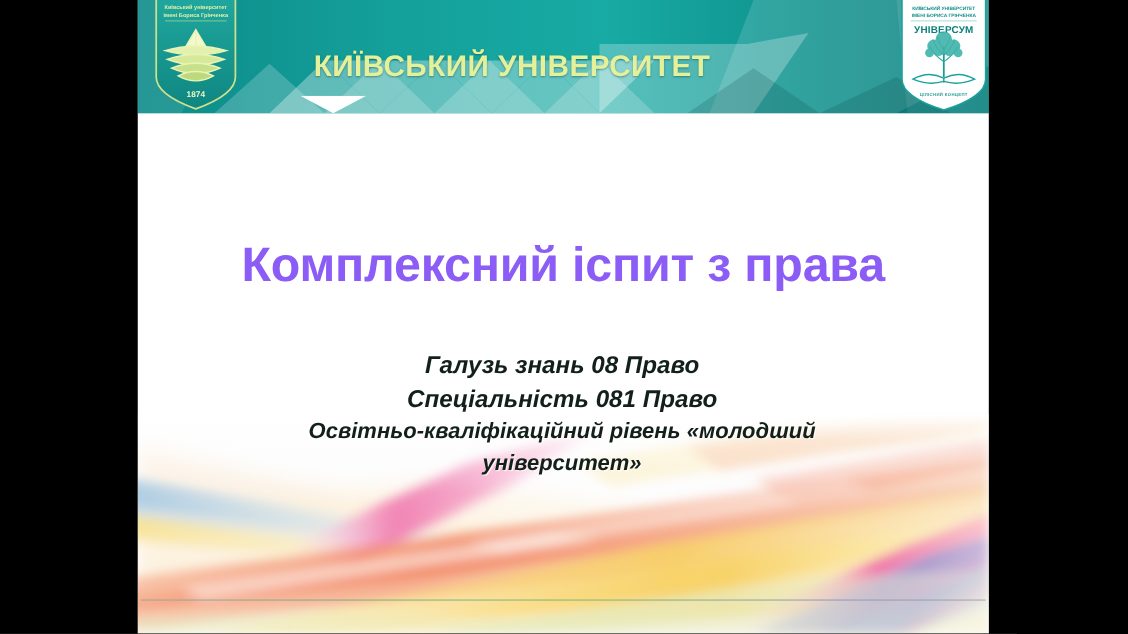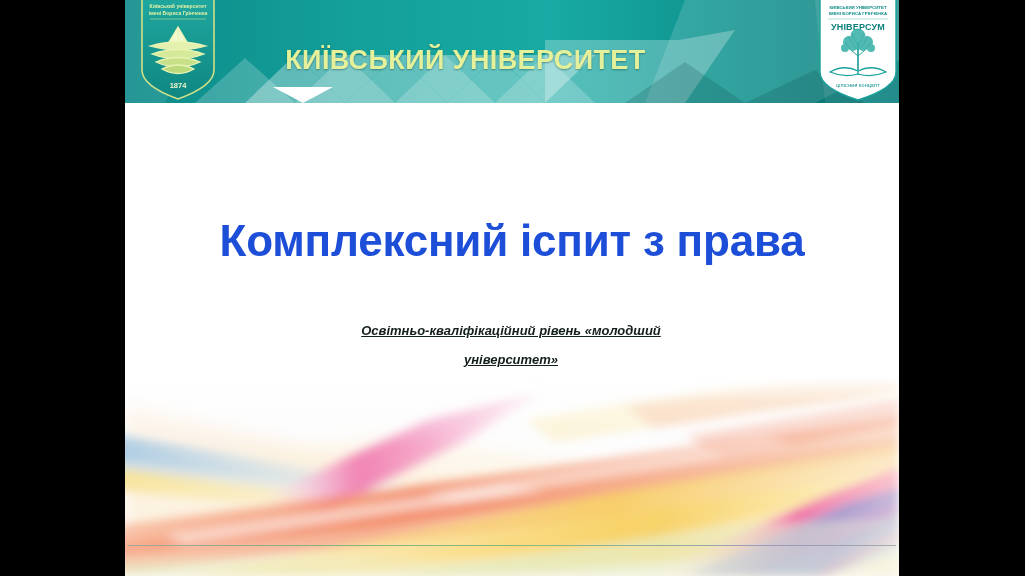--- a/index.html
+++ b/index.html
@@ -45,33 +45,33 @@
   .badge{
     position:absolute;right:-1px;top:-2px;width:84px;height:104px;
   }
   .badge svg{display:block;width:84px;height:104px;}
 
   
   .main-title{
     position:absolute;left:0;right:0;top:216px;
     text-align:center;
     font-size:44px;font-weight:bold;
-    color:#1d4ed8;
+    color:#8b5cf6;
     letter-spacing:-0.2px;
     text-shadow:1px 1px 1px rgba(255,255,255,.9);
   }
   .sub-block{
     position:absolute;left:86px;width:600px;top:316px;
     text-align:center;
     color:#13201a;
     font-weight:bold;font-style:italic;
     font-size:22px;line-height:31px;
     text-shadow:1px 1px 1px rgba(255,255,255,.85);
   }
-  .sub-block .l3{font-size:13px;line-height:29px;text-decoration:underline;}
+  .sub-block .l3{font-size:20px;line-height:29px;}
 
   
   .art{
     position:absolute;left:0;bottom:0;width:774px;height:200px;
     overflow:hidden;
   }
   .art svg{display:block;width:774px;height:200px;}
 
   .hrule{
     position:absolute;left:3px;right:3px;top:545px;height:1px;
@@ -302,20 +302,22 @@
           <polygon points="300,118 640,62 670,68 330,126" fill="#ffffff" opacity="0.4"></polygon>
         </g>
 
         <rect x="0" y="0" width="774" height="72" fill="url(#fadeTop)"></rect>
       </svg>
     </div>
 
     <div class="main-title">Комплексний іспит з права</div>
 
     <div class="sub-block">
+      <div>Галузь знань  08 Право</div>
+      <div>Спеціальність 081 Право</div>
       <div class="l3">Освітньо-кваліфікаційний рівень «молодший</div>
       <div class="l3">університет»</div>
     </div>
 
     <div class="hrule"></div>
   </div>
 
   <div class="pillar left"></div>
   <div class="pillar right"></div>
 </div>

